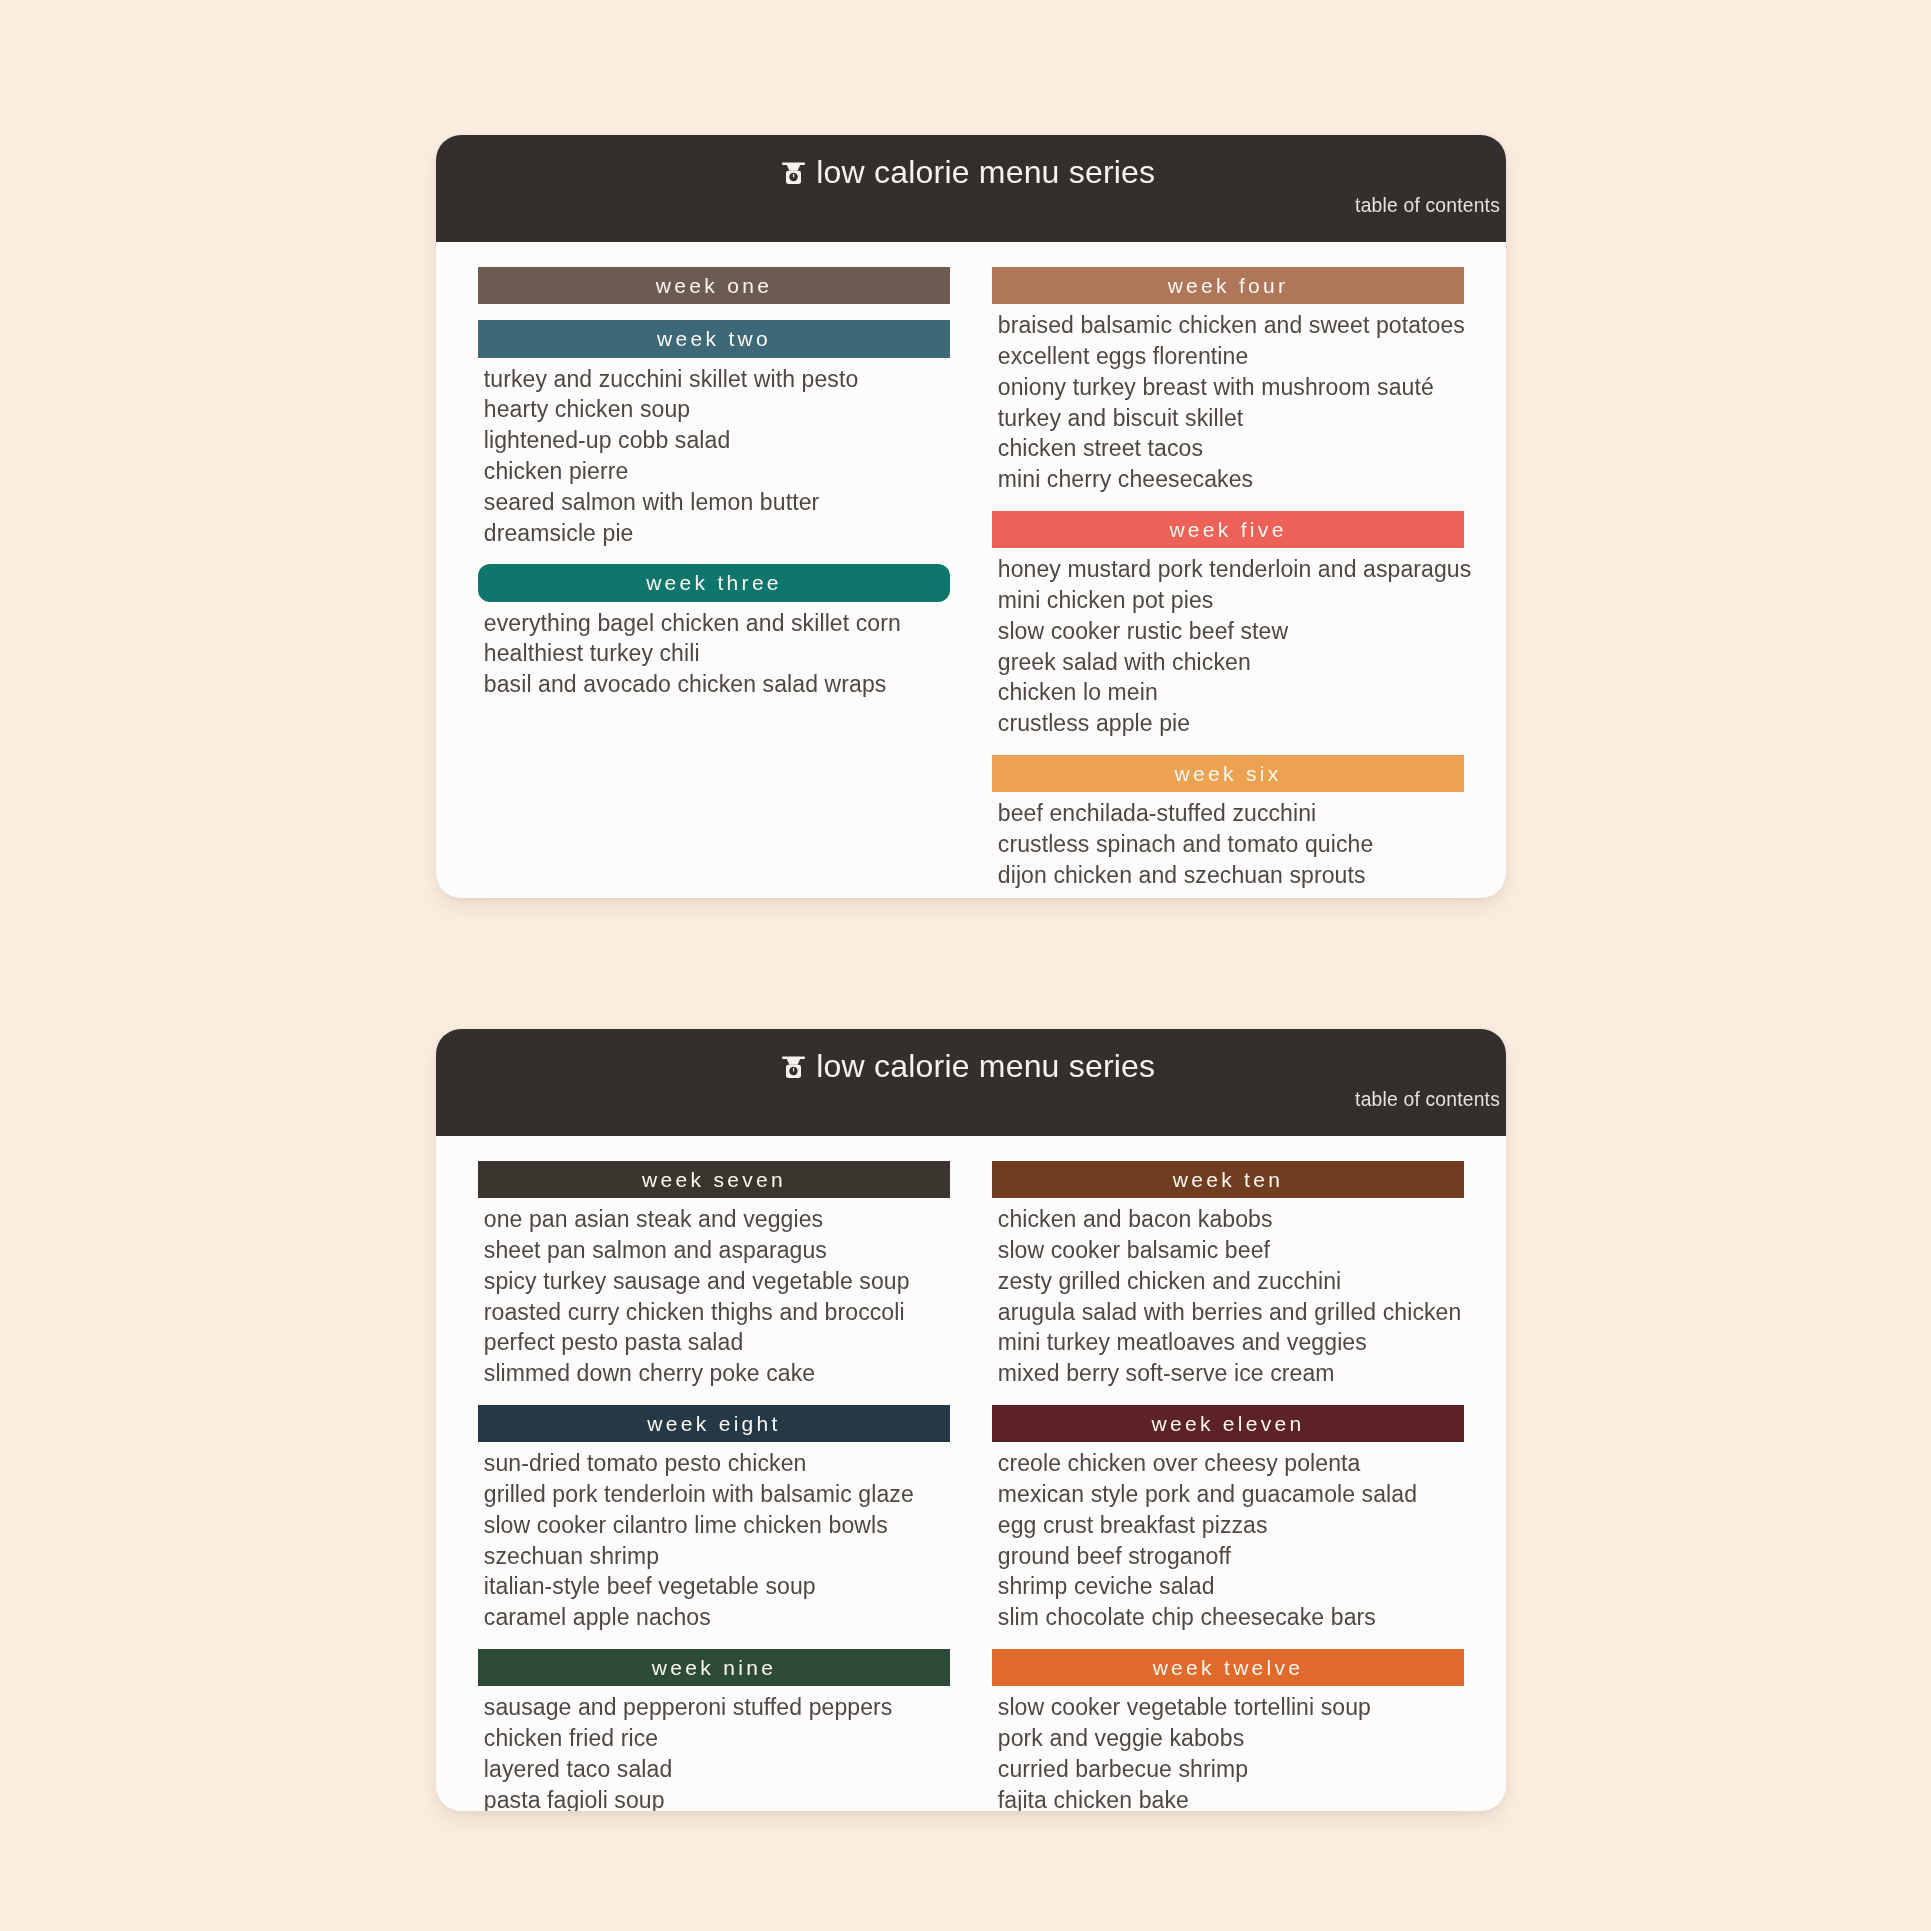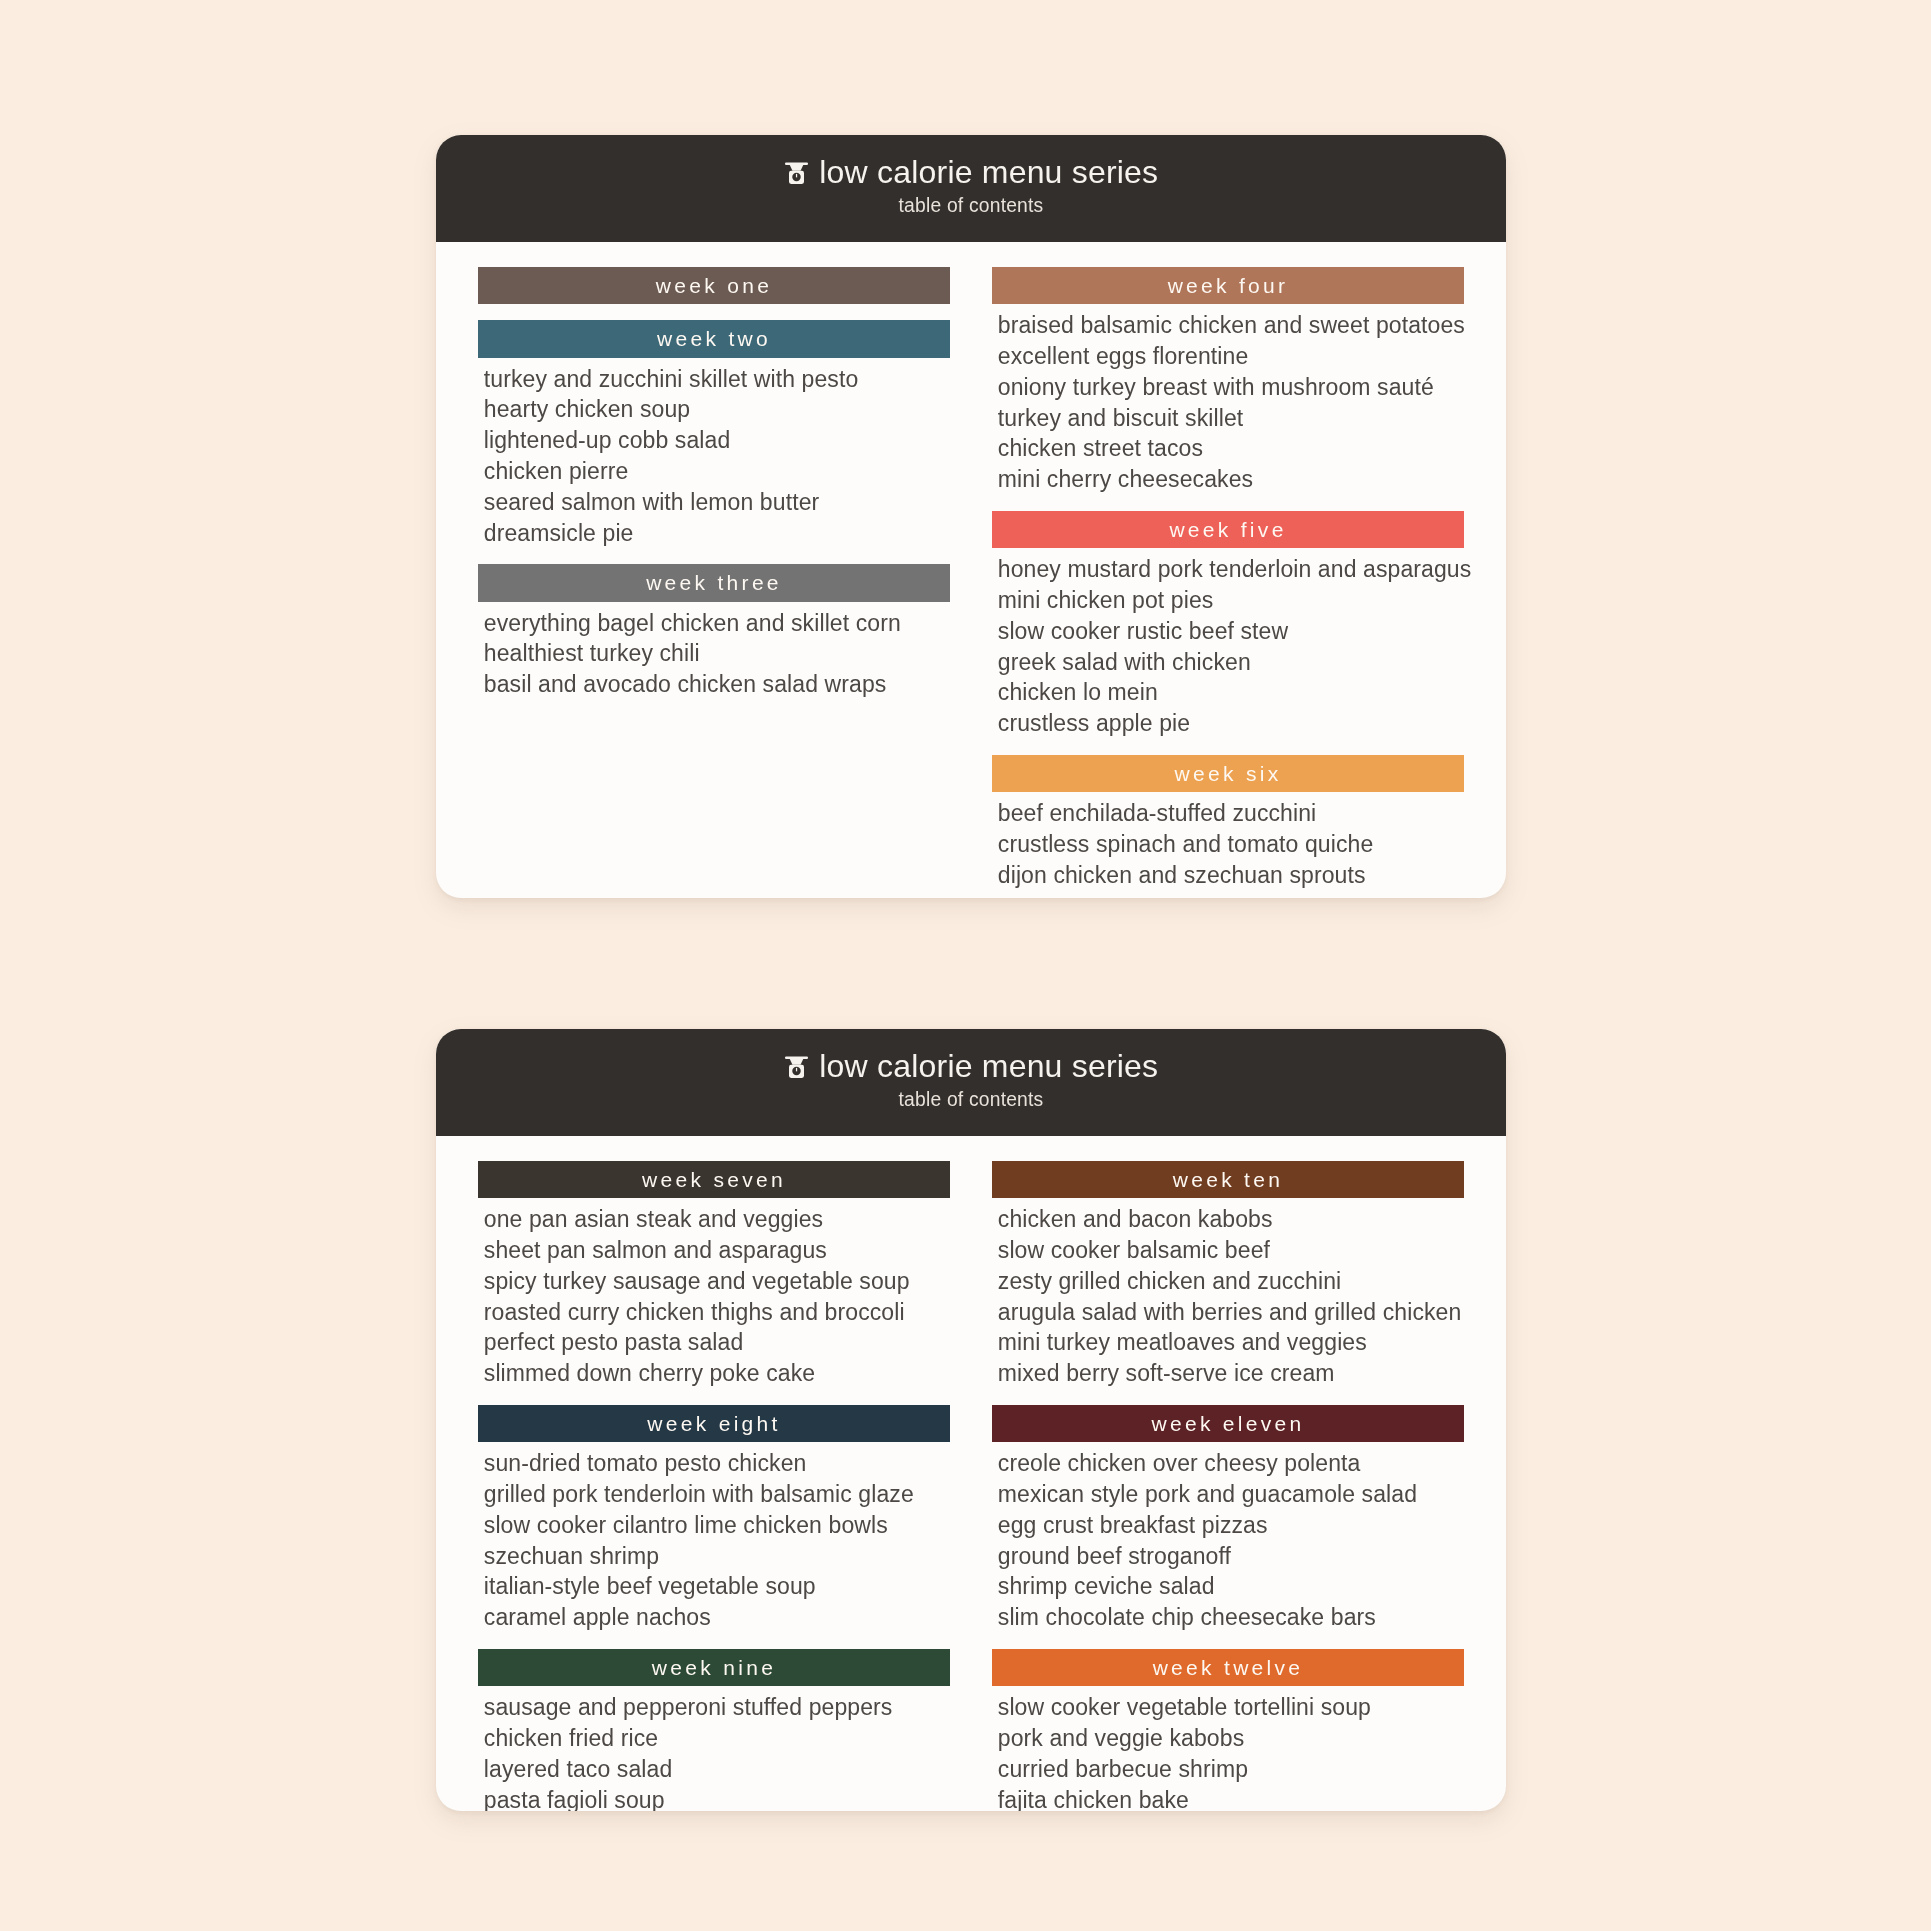--- a/index.html
+++ b/index.html
@@ -36,22 +36,22 @@
   }
   .card--two {
     left: 436px;
     top: 1029px;
     width: 1070px;
     height: 782px;
   }
 
   .card-header {
     background: #332f2c;
-    padding: 21px 0 25px 0;
-    text-align: center;
+    padding: 21px 6px 25px 0;
+    text-align: right;
   }
   .card-header .title-row {
     display: flex;
     align-items: center;
     justify-content: center;
     gap: 10.6px;
   }
   .scale-icon {
     display: inline-block;
     width: 25px;
@@ -141,21 +141,21 @@
           <ul class="recipes">
             <li>turkey and zucchini skillet with pesto</li>
             <li>hearty chicken soup</li>
             <li>lightened-up cobb salad</li>
             <li>chicken pierre</li>
             <li>seared salmon with lemon butter</li>
             <li>dreamsicle pie</li>
           </ul>
         </div>
         <div class="week-block">
-          <div class="week-bar" style="background-color: #737373;">week three</div>
+          <div class="week-bar" style="background-color: #0f766e; border-radius: 12px;">week three</div>
           <ul class="recipes">
             <li>everything bagel chicken and skillet corn</li>
             <li>healthiest turkey chili</li>
             <li>basil and avocado chicken salad wraps</li>
 
           </ul>
         </div>
       </div>
       <div class="col">
         <div class="week-block">

